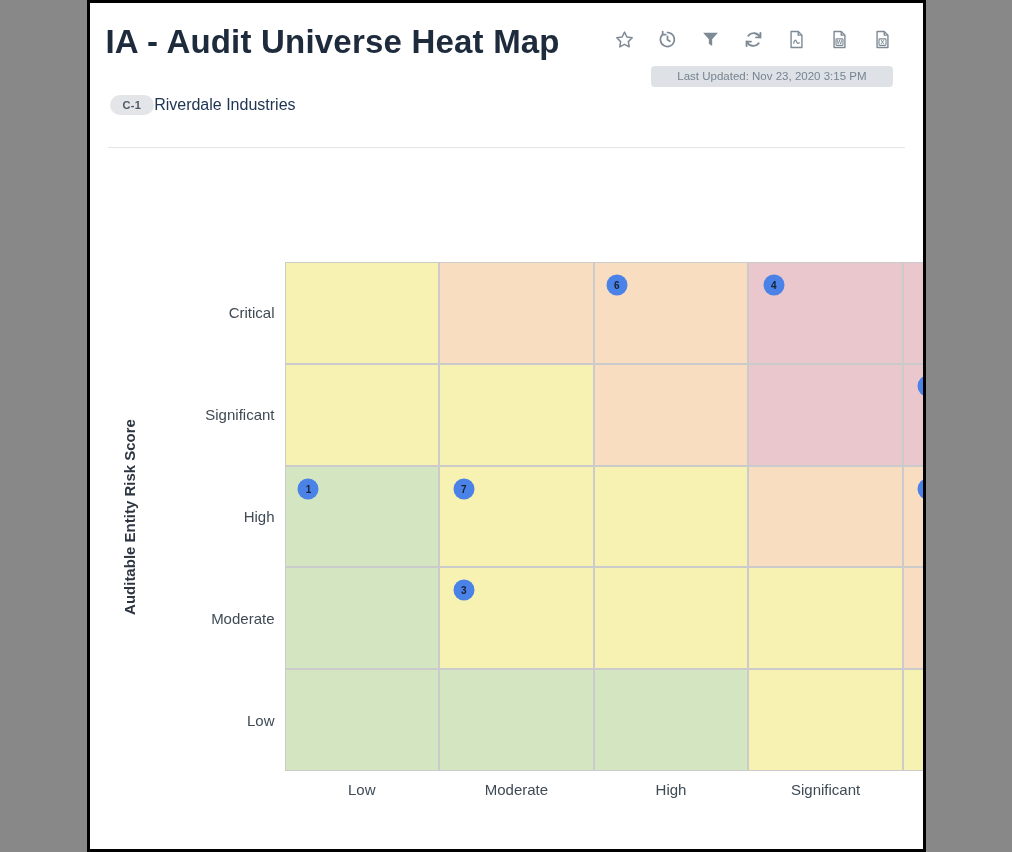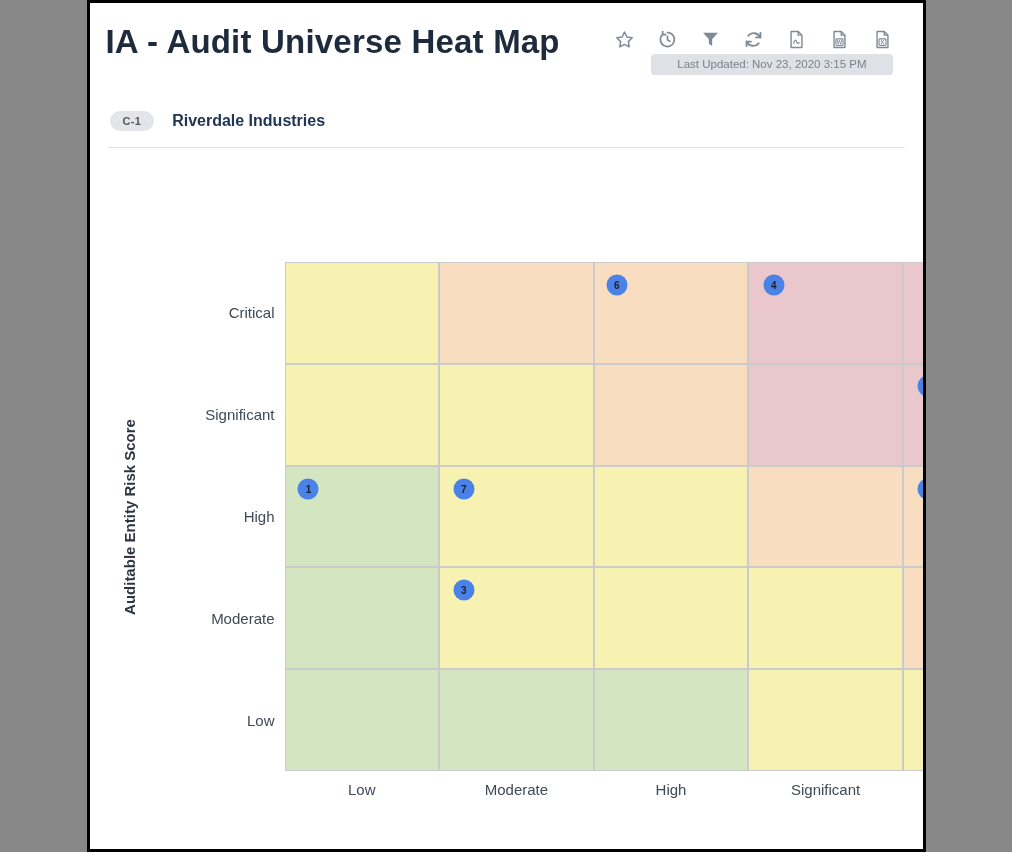--- a/index.html
+++ b/index.html
@@ -13,33 +13,33 @@
     position:absolute; left:16px; top:20px;
     font-size:33px; font-weight:700; color:#1e2b3c; letter-spacing:.2px;
   }
   .toolbar {
     position:absolute; top:26px; right:30px;
     display:flex; gap:22px; align-items:center;
   }
   .icon-btn { width:21px; height:21px; color:#7e8a96; cursor:pointer; display:inline-flex; }
   .icon-btn svg { width:100%; height:100%; }
   .updated-pill {
-    position:absolute; top:51px; right:30px;
+    position:absolute; top:63px; right:30px;
     background:#dee2e6; border-radius:4px; height:21px; line-height:21px;
     padding:0 26px; font-size:11.5px; color:#76838f; white-space:nowrap;
   }
   .badge-row {
-    position:absolute; left:20px; top:108px;
-    display:flex; align-items:center; gap:18px;
+    position:absolute; left:20px; top:92px;
+    display:flex; align-items:center; 
   }
   .ref-badge {
     background:#e3e5e9; color:#4e5a66; font-size:11px; font-weight:700;
     padding:4px 13px; border-radius:11px; letter-spacing:.3px;
   }
-  .company-name { font-size:16px; font-weight:700; color:#203553; }
+  .company-name { font-size:16px; font-weight:400; color:#203553; }
   .divider { position:absolute; left:18px; right:18px; top:144px; height:1px; background:#e5e5e5; }
   .description {
     position:absolute; left:18px; top:172px; width:976px;
     font-size:15px; color:#4d5863; line-height:29px;
   }
   .y-axis-title {
     position:absolute; left:39px; top:514px;
     transform:translate(-50%,-50%) rotate(-90deg);
     white-space:nowrap; font-size:15px; font-weight:700; color:#2c3540;
   }

